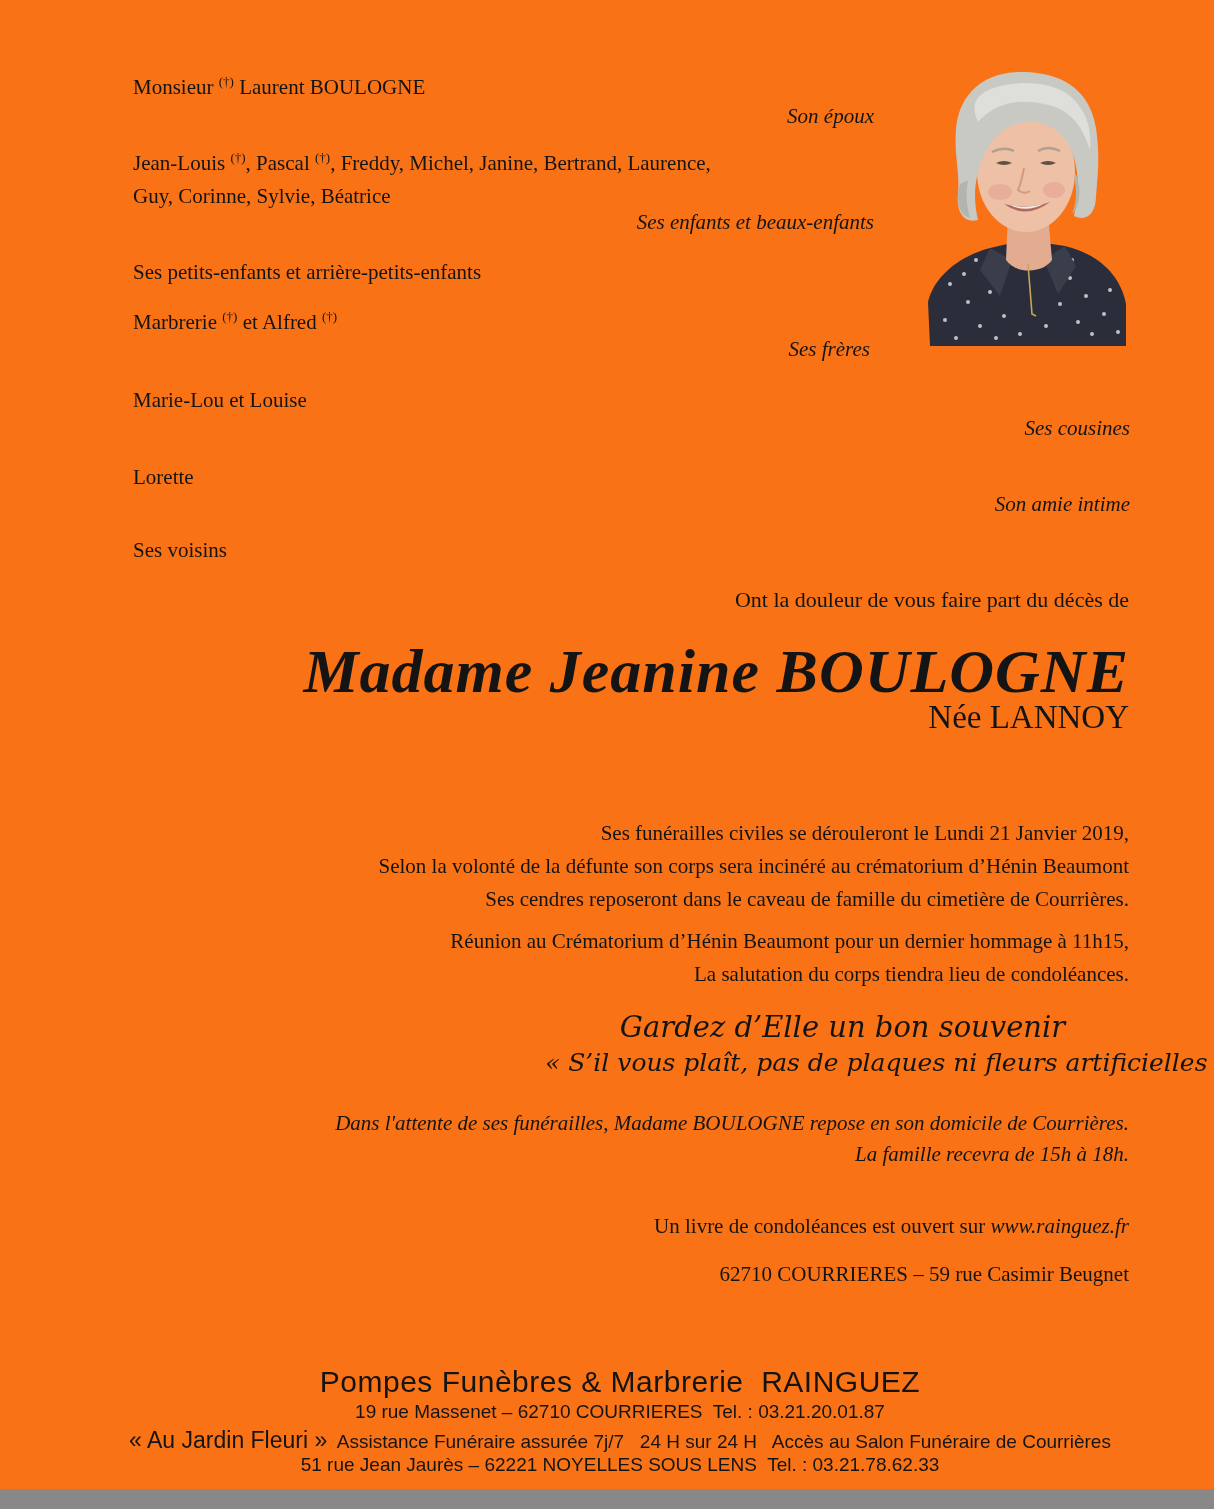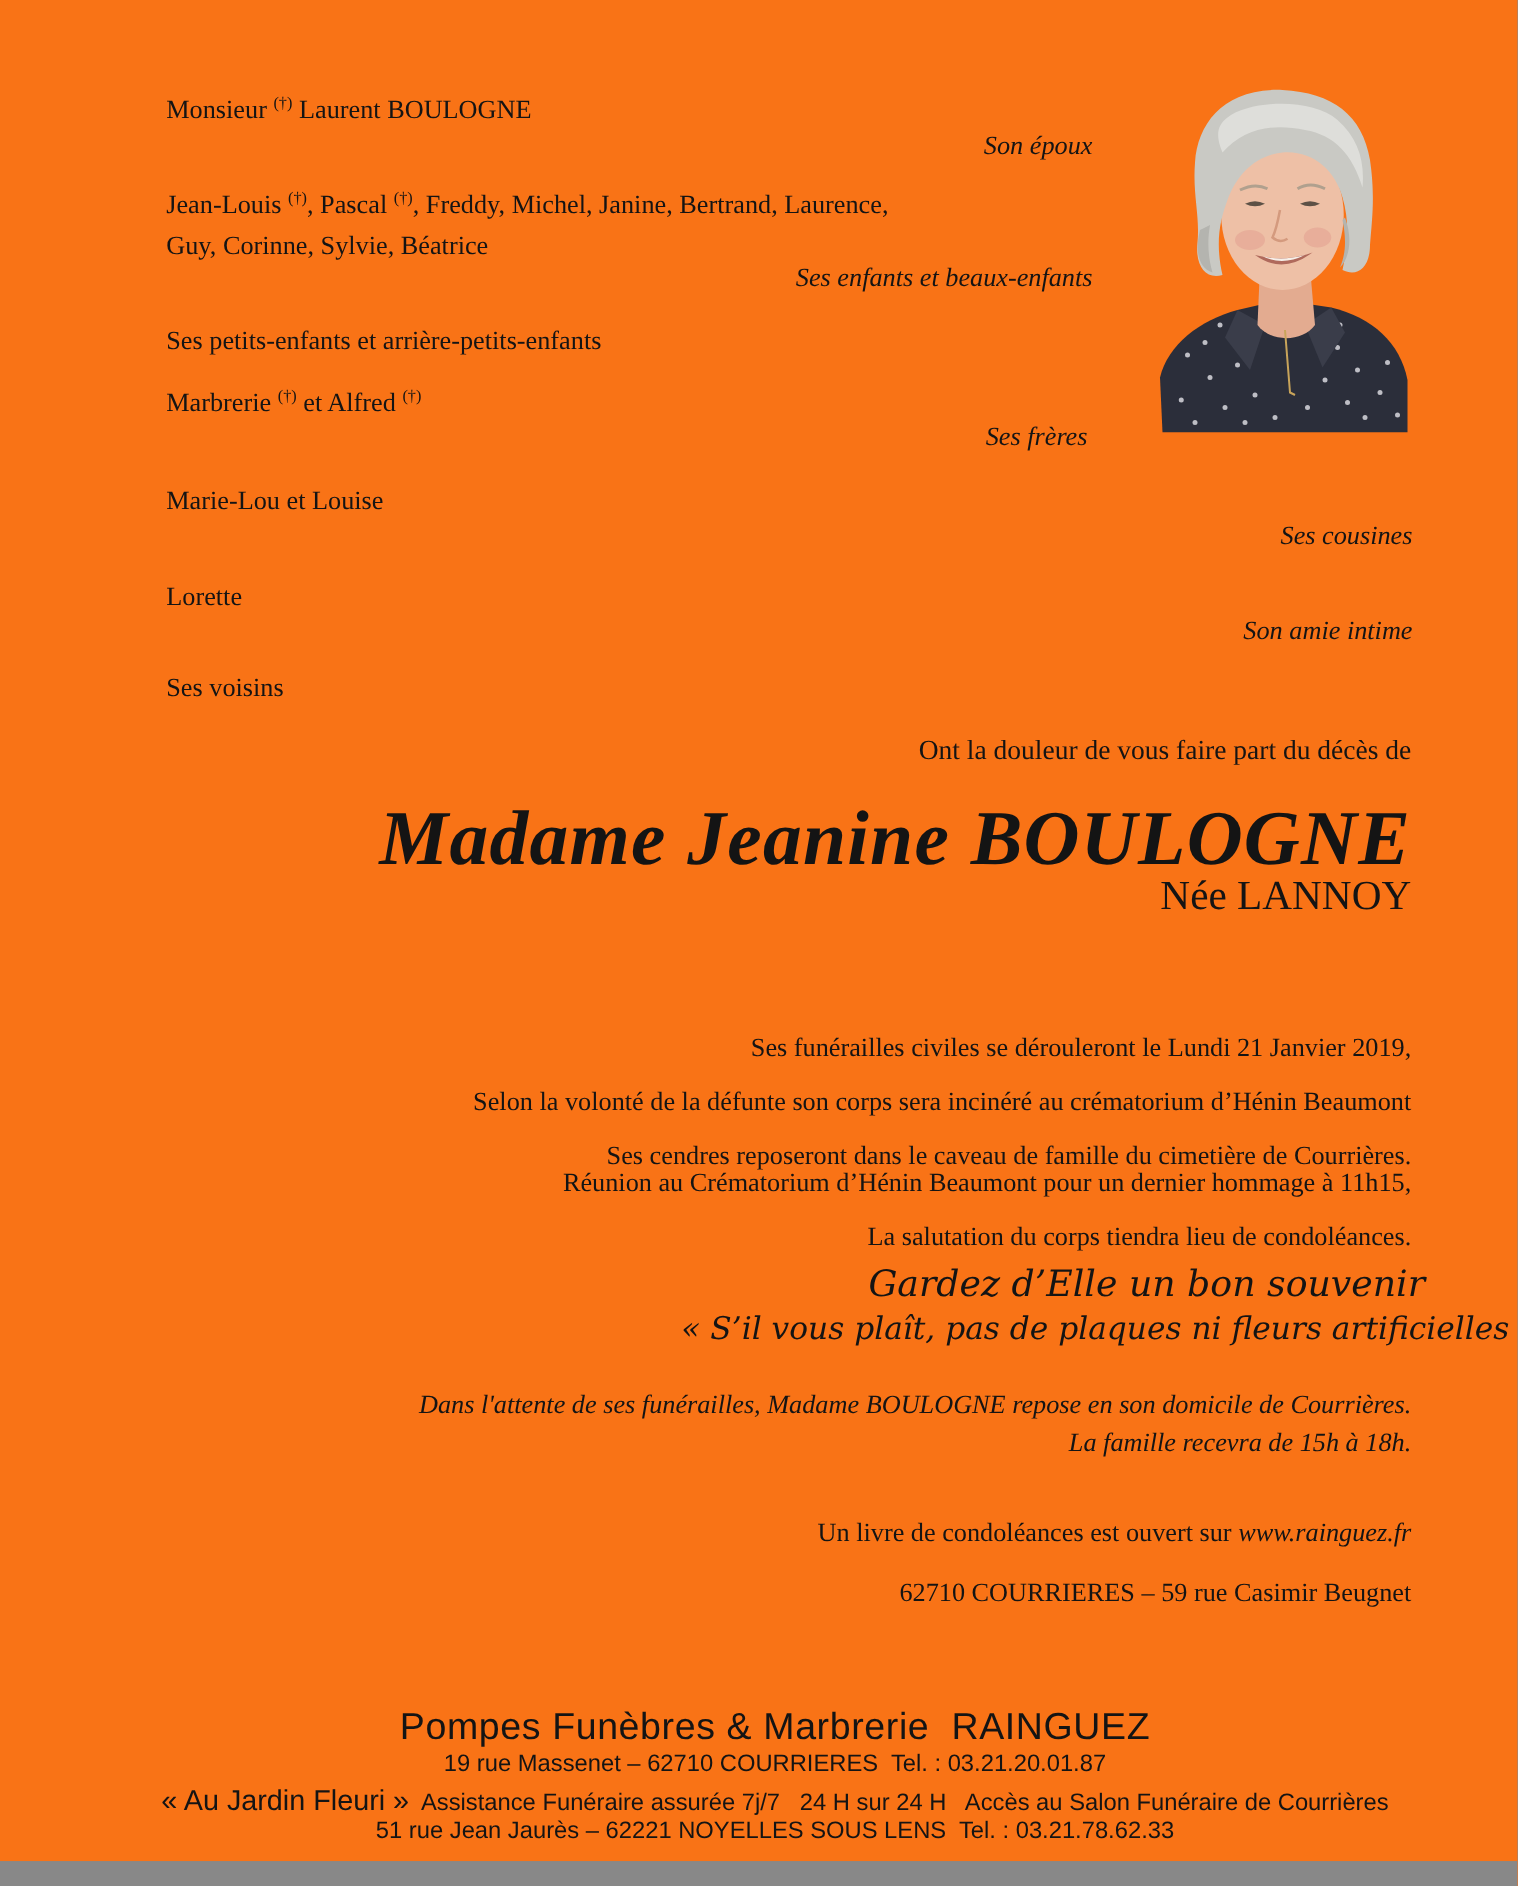--- a/index.html
+++ b/index.html
@@ -11,25 +11,25 @@
     color:#141414;
     font-family:"Liberation Serif", serif;
     overflow:hidden;
   }
   .line{position:absolute;font-size:21px;white-space:pre;line-height:1.25;}
   .left{left:133px;}
   .rel{font-style:italic;text-align:right;}
   .rel-a{right:340px;}
   .rel-b{right:84px;}
   .center{left:133px;width:996px;text-align:right;}
-  .multiline{line-height:43px;white-space:pre-line;}
+  .multiline{line-height:33px;white-space:pre-line;}
   .lead{font-size:22px;}
   .deceased-name{font-size:62px;font-style:italic;letter-spacing:1px;font-weight:bold;}
   .maiden{font-size:33px;}
-  .tribute-wrap{left:545px;width:595px;text-align:right;}
+  .tribute-wrap{left:545px;width:595px;text-align:center;}
   .tribute-1{font-size:29px;font-style:italic;font-family:"DejaVu Serif", serif;}
   .tribute-2{font-size:25px;font-style:italic;font-family:"DejaVu Serif", serif;}
   .italic{font-style:italic;}
   .footer{left:20px;width:1200px;text-align:center;font-family:"Liberation Sans", sans-serif;}
   .fh-name{font-size:30px;letter-spacing:0.5px;}
   .fh-small{font-size:19px;}
   sup{font-size:0.62em;line-height:0;}
   .lg{font-size:23px;}
   .photo{position:absolute;left:920px;top:64px;width:216px;height:282px;}
 </style>

